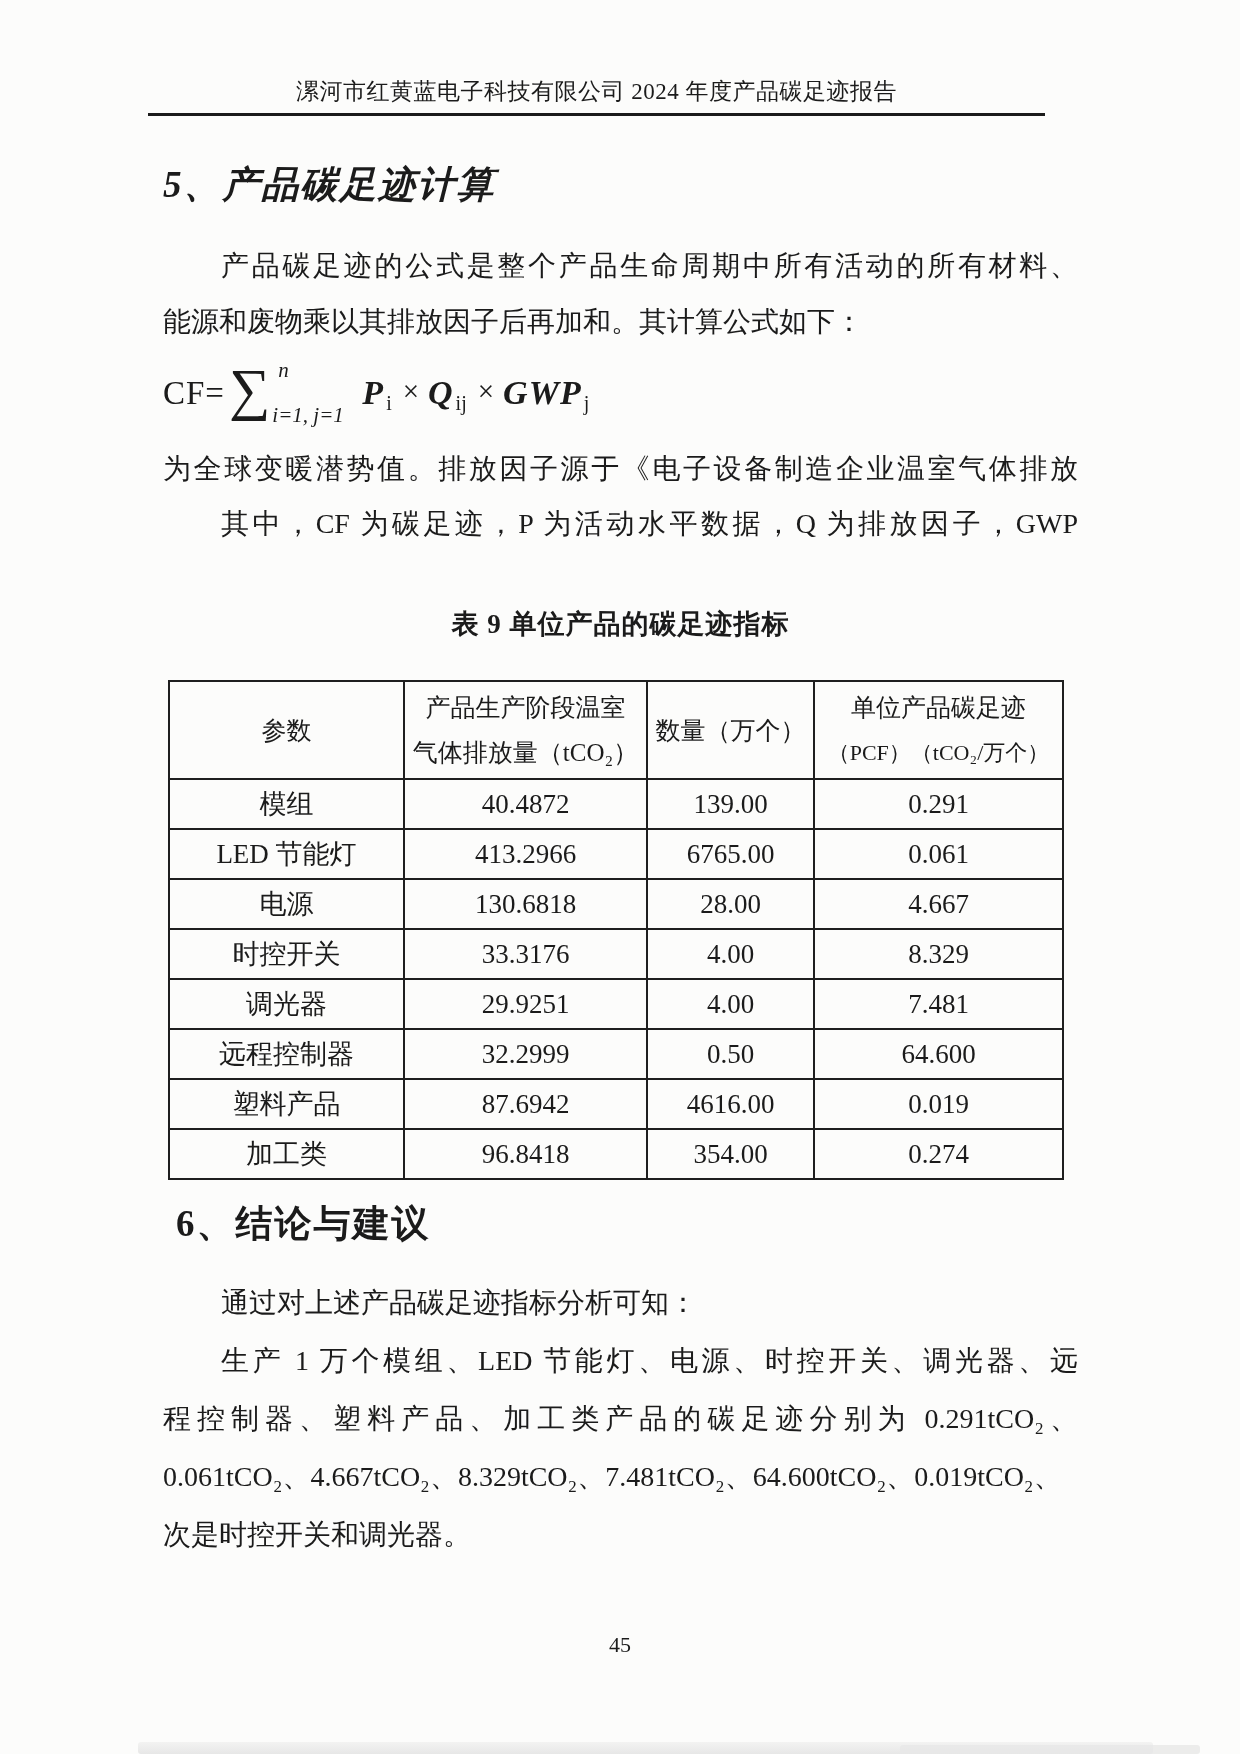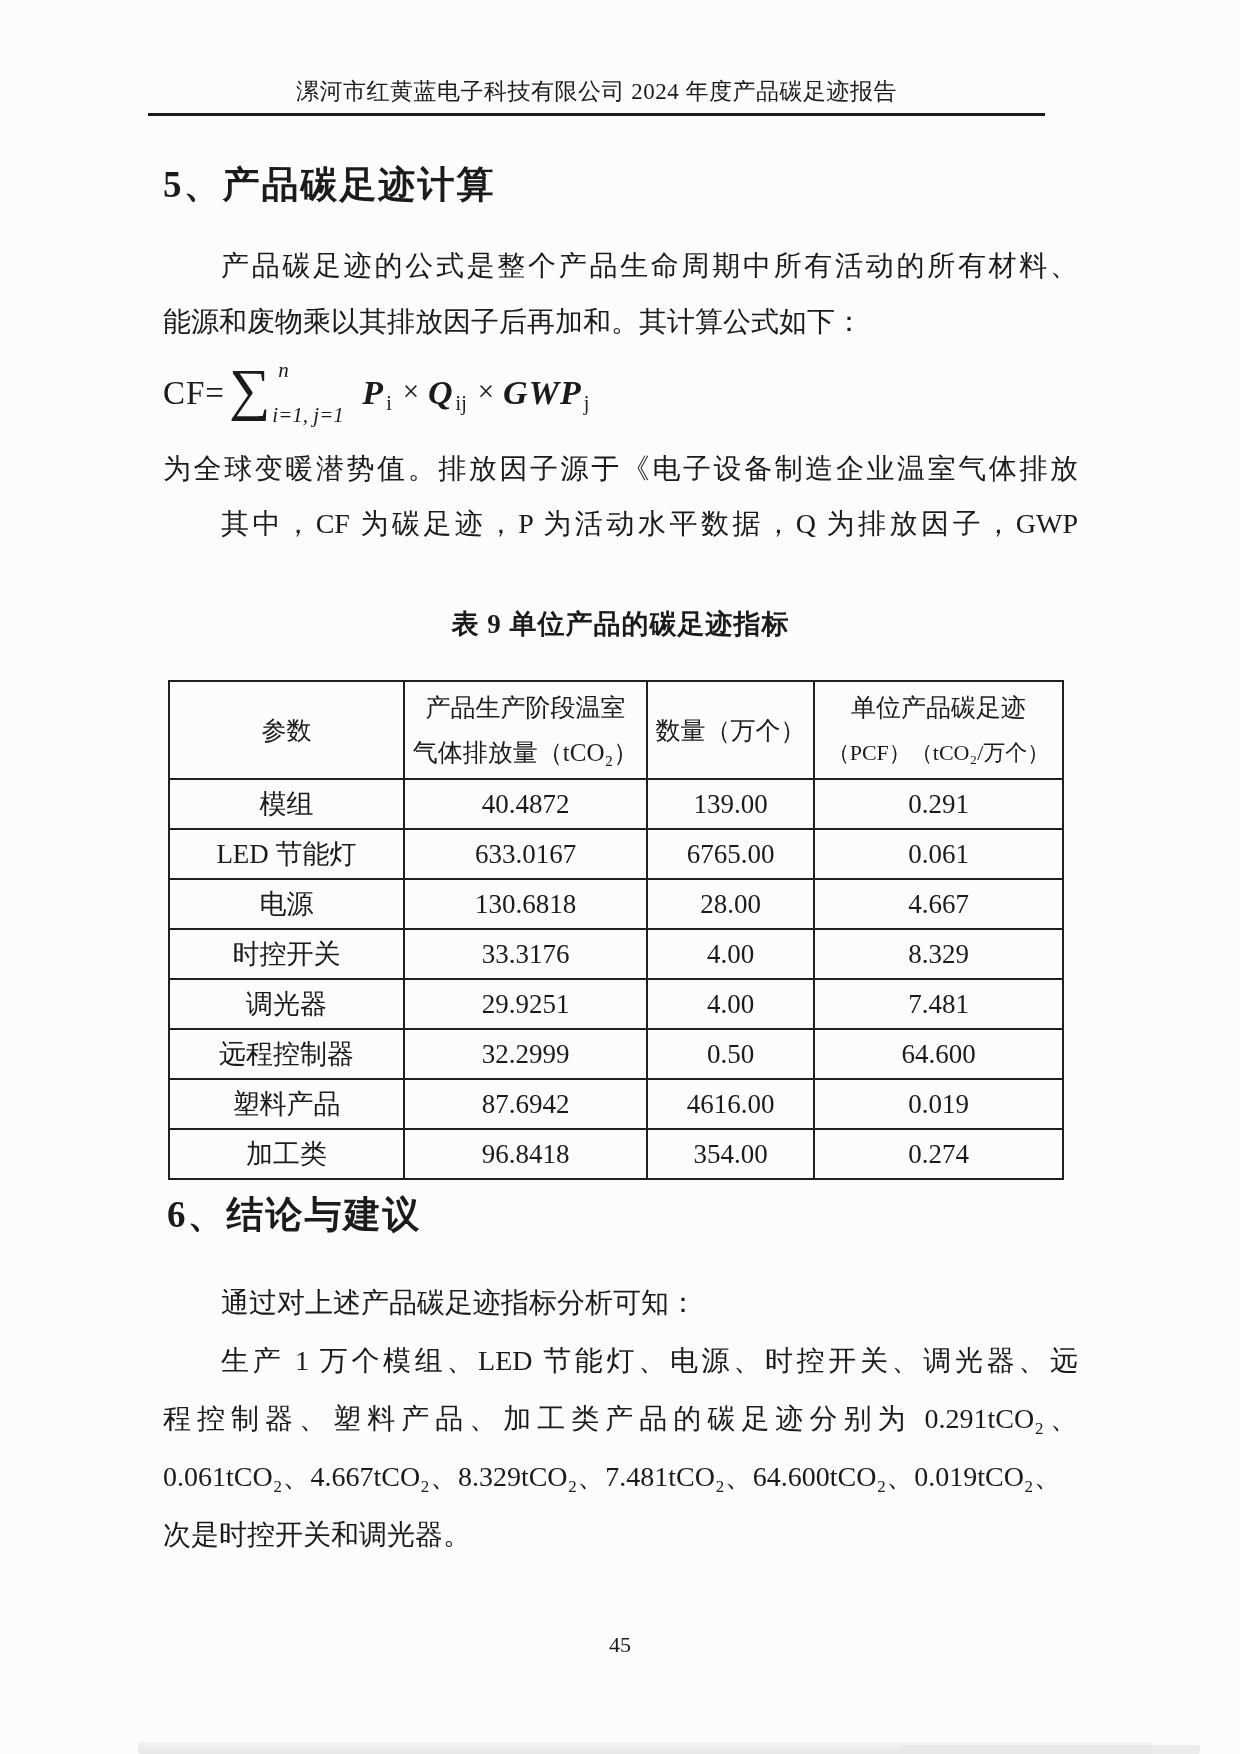--- a/index.html
+++ b/index.html
@@ -18,21 +18,21 @@
   .header-rule{
     top:113px;left:148px;width:897px;height:3px;
     background:var(--ink,#1b1b1b);
   }
 
   
   .sec-title{
     left:163px;font-size:37px;font-weight:bold;letter-spacing:2px;
     white-space:nowrap;
   }
-  #sec5-title{top:160px;}
+  #sec5-title{top:160px;font-style:italic;}
   #sec6-title{top:1186px;}
 
   
   .para{left:163px;width:915px;font-size:28px;}
   .para .ln{white-space:nowrap;}
   .para .indent{padding-left:58px;}
   .para .jfull{text-align:justify;text-align-last:justify;}
   #para1{top:238px;}  #para1 .ln{line-height:56px;height:56px;}
   #para2{top:441px;}  #para2 .ln{line-height:55px;height:55px;}
   #para3{top:1274px;} #para3 .ln{line-height:58px;height:58px;}
@@ -159,21 +159,21 @@
         </td>
       </tr>
       <tr class="d">
         <td>模组</td>
         <td>40.4872</td>
         <td>139.00</td>
         <td>0.291</td>
       </tr>
       <tr class="d">
         <td>LED 节能灯</td>
-        <td>633.0167</td>
+        <td>413.2966</td>
         <td>6765.00</td>
         <td>0.061</td>
       </tr>
       <tr class="d">
         <td>电源</td>
         <td>130.6818</td>
         <td>28.00</td>
         <td>4.667</td>
       </tr>
       <tr class="d">
@@ -202,21 +202,21 @@
       </tr>
       <tr class="d">
         <td>加工类</td>
         <td>96.8418</td>
         <td>354.00</td>
         <td>0.274</td>
       </tr>
     </tbody>
 </table>
 
-<h1 class="abs sec-title" id="sec6-title" style="margin:4px;">6、结论与建议</h1>
+<h1 class="abs sec-title" id="sec6-title" style="margin:13px;">6、结论与建议</h1>
 
 <div class="abs para" id="para3">
     <div class="ln indent">通过对上述产品碳足迹指标分析可知：</div>
     <div class="ln indent jfull">生产 1 万个模组、LED 节能灯、电源、时控开关、调光器、远</div>
     <div class="ln jfull">程控制器、塑料产品、加工类产品的碳足迹分别为 0.291tCO₂、</div>
     <div class="ln">0.061tCO₂、4.667tCO₂、8.329tCO₂、7.481tCO₂、64.600tCO₂、0.019tCO₂、</div>
     <div class="ln">次是时控开关和调光器。</div>
   </div>
 
 <div class="abs page-number">

